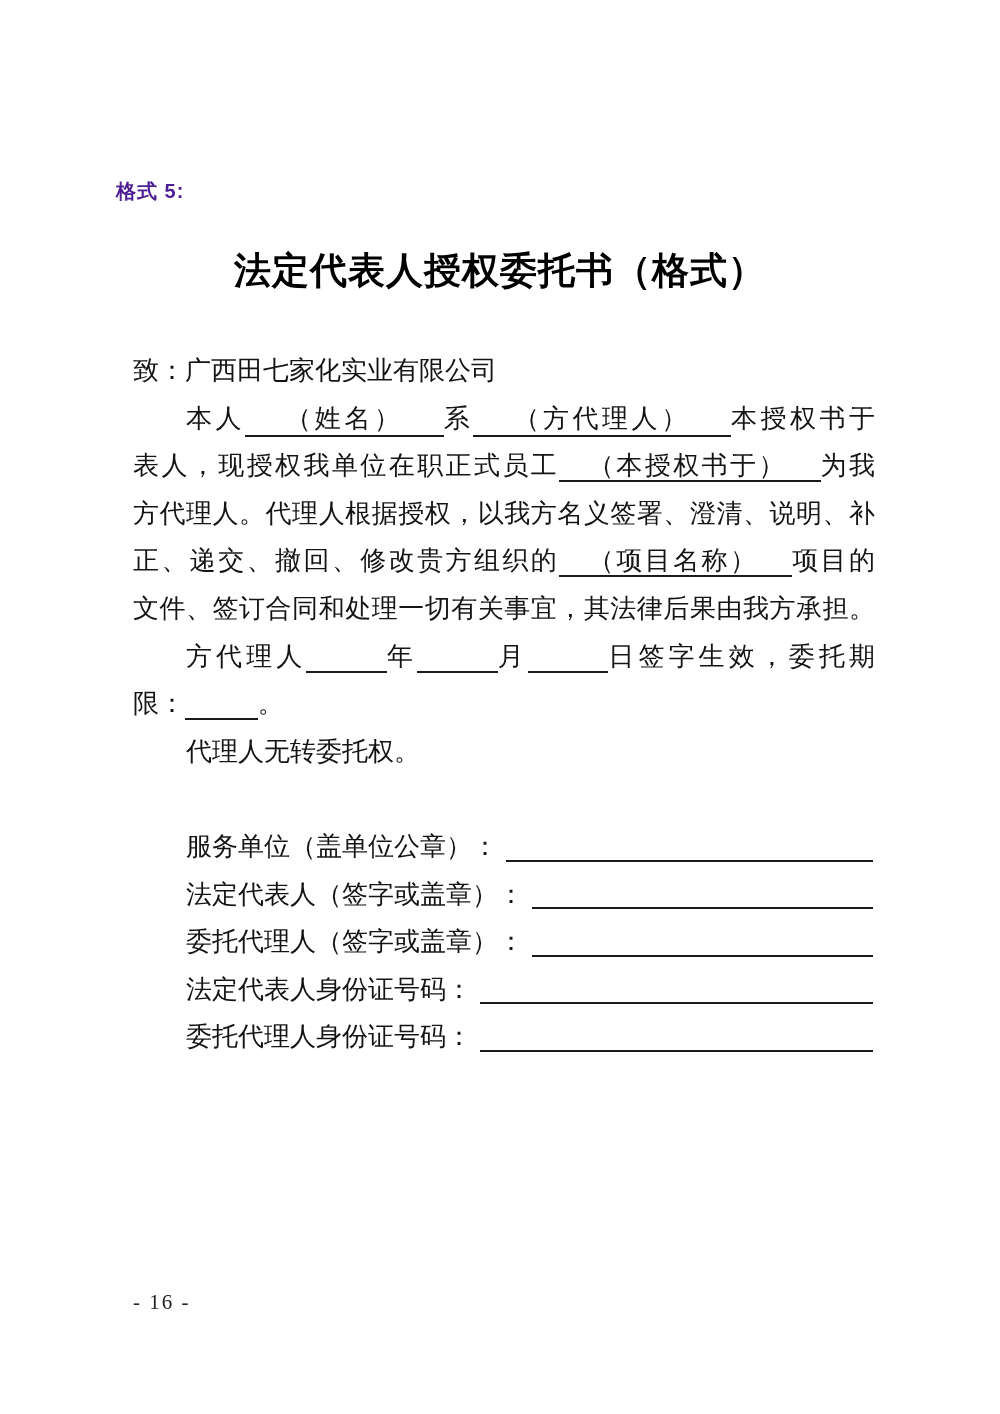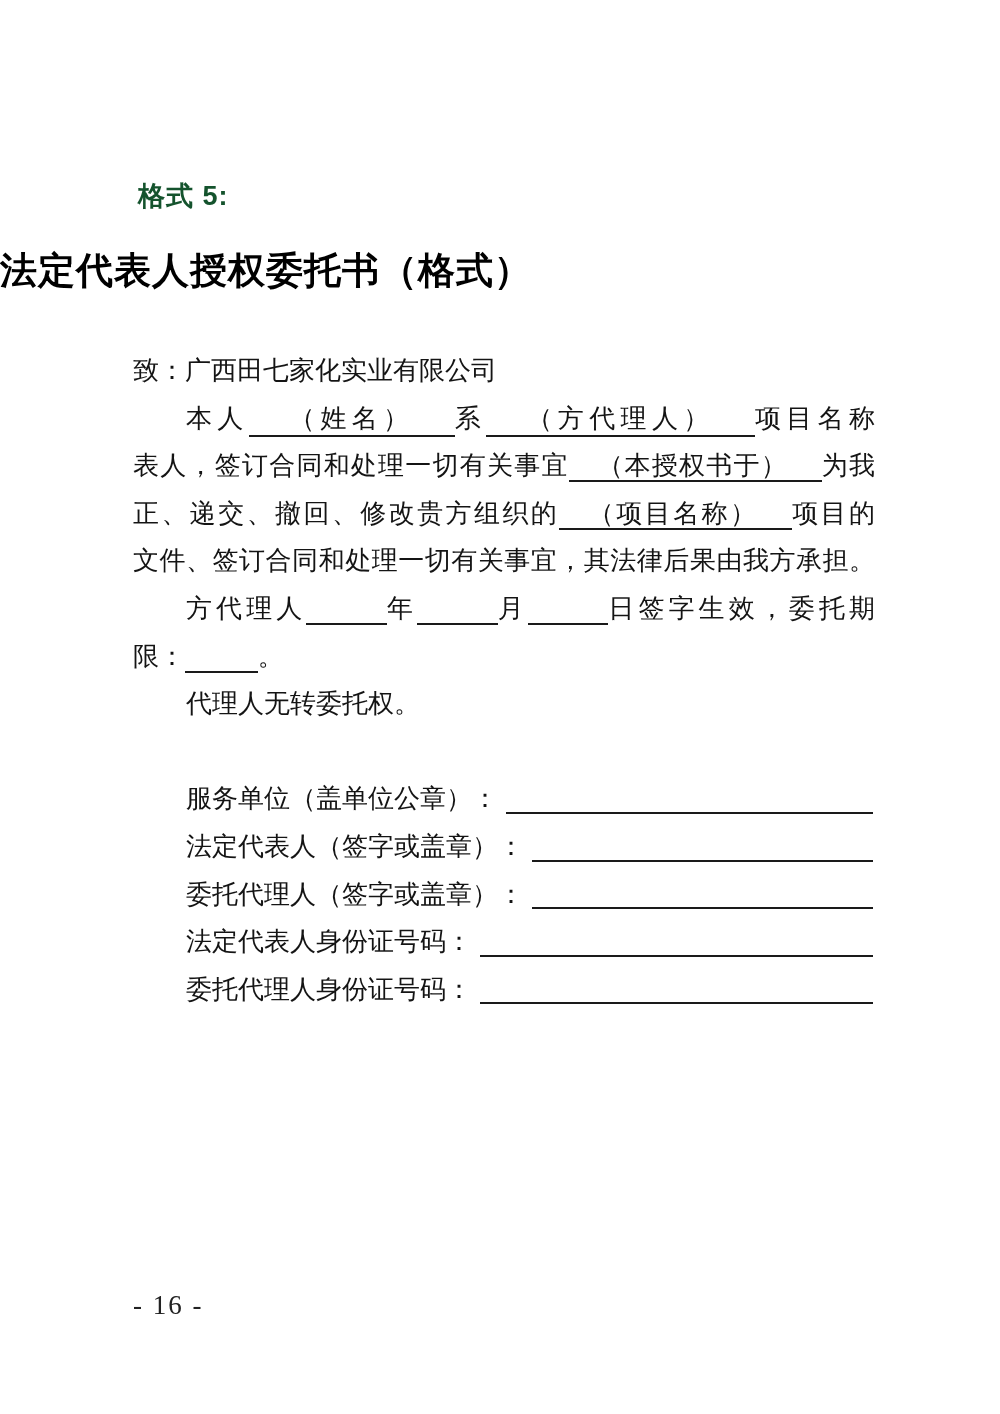--- a/index.html
+++ b/index.html
@@ -11,35 +11,35 @@
     position: relative;
     width: 1000px;
     height: 1414px;
     background: #ffffff;
     color: #1a1a1a;
     font-family: "Liberation Serif", "DejaVu Serif", serif;
     overflow: hidden;
   }
   .format-label {
     position: absolute;
-    left: 138px;
+    left: 116px;
     top: 178px;
     font-family: "Liberation Sans", "DejaVu Sans", sans-serif;
     font-weight: 600;
-    font-size: 27px;
-    color: #14532d;
+    font-size: 20px;
+    color: #4c1d95;
     letter-spacing: 1px;
   }
   .title {
     position: absolute;
     left: 0;
     top: 246px;
     width: 100%;
     margin: 0;
-    text-align: left;
+    text-align: center;
     font-size: 37px;
     font-weight: bold;
     letter-spacing: 1px;
     color: #000;
   }
   .body-block {
     position: absolute;
     left: 133px;
     top: 347px;
     width: 742px;
@@ -80,42 +80,43 @@
     flex: 1 1 auto;
     align-self: flex-end;
     height: 0;
     border-bottom: 2px solid #1a1a1a;
     margin: 0 2px 9px 8px;
   }
   .page-number {
     position: absolute;
     left: 133px;
     top: 1290px;
-    font-size: 27px;
+    font-size: 21px;
     letter-spacing: 2px;
     color: #222;
   }
 </style>
 </head>
 <body>
 
 <div class="page">
 
   <div class="format-label">格式 5:</div>
 
   <h1 class="title">法定代表人授权委托书（格式）</h1>
 
   <div class="body-block">
 
     <div class="line">致：广西田七家化实业有限公司</div>
 
-    <div class="line just ind2"><span>本人</span><span class="blank pad-hint">（姓名）</span><span>系</span><span class="blank pad-hint">（方代理人）</span><span>项目名称</span></div>
+    <div class="line just ind2"><span>本人</span><span class="blank pad-hint">（姓名）</span><span>系</span><span class="blank pad-hint">（方代理人）</span><span>本授权书于</span></div>
 
-    <div class="line just"><span>表人，签订合同和处理一切有关事宜</span><span class="blank pad-hint2">（本授权书于）</span><span>为我</span></div>
+    <div class="line just"><span>表人，现授权我单位在职正式员工</span><span class="blank pad-hint2">（本授权书于）</span><span>为我</span></div>
 
+    <div class="line just"><span>方代理人。代理人根据授权，以我方名义签署、澄清、说明、补</span></div>
 
     <div class="line just"><span>正、递交、撤回、修改贵方组织的</span><span class="blank pad-hint2">（项目名称）</span><span>项目的</span></div>
 
     <div class="line just"><span>文件、签订合同和处理一切有关事宜，其法律后果由我方承担。</span></div>
 
     <div class="line just ind2"><span>方代理人</span><span class="blank pad-num"></span><span>年</span><span class="blank pad-num"></span><span>月</span><span class="blank pad-num"></span><span>日签字生效，委托期</span></div>
 
     <div class="line"><span>限：</span><span class="blank pad-term"></span><span>。</span></div>
 
     <div class="line ind2"><span>代理人无转委托权。</span></div>

